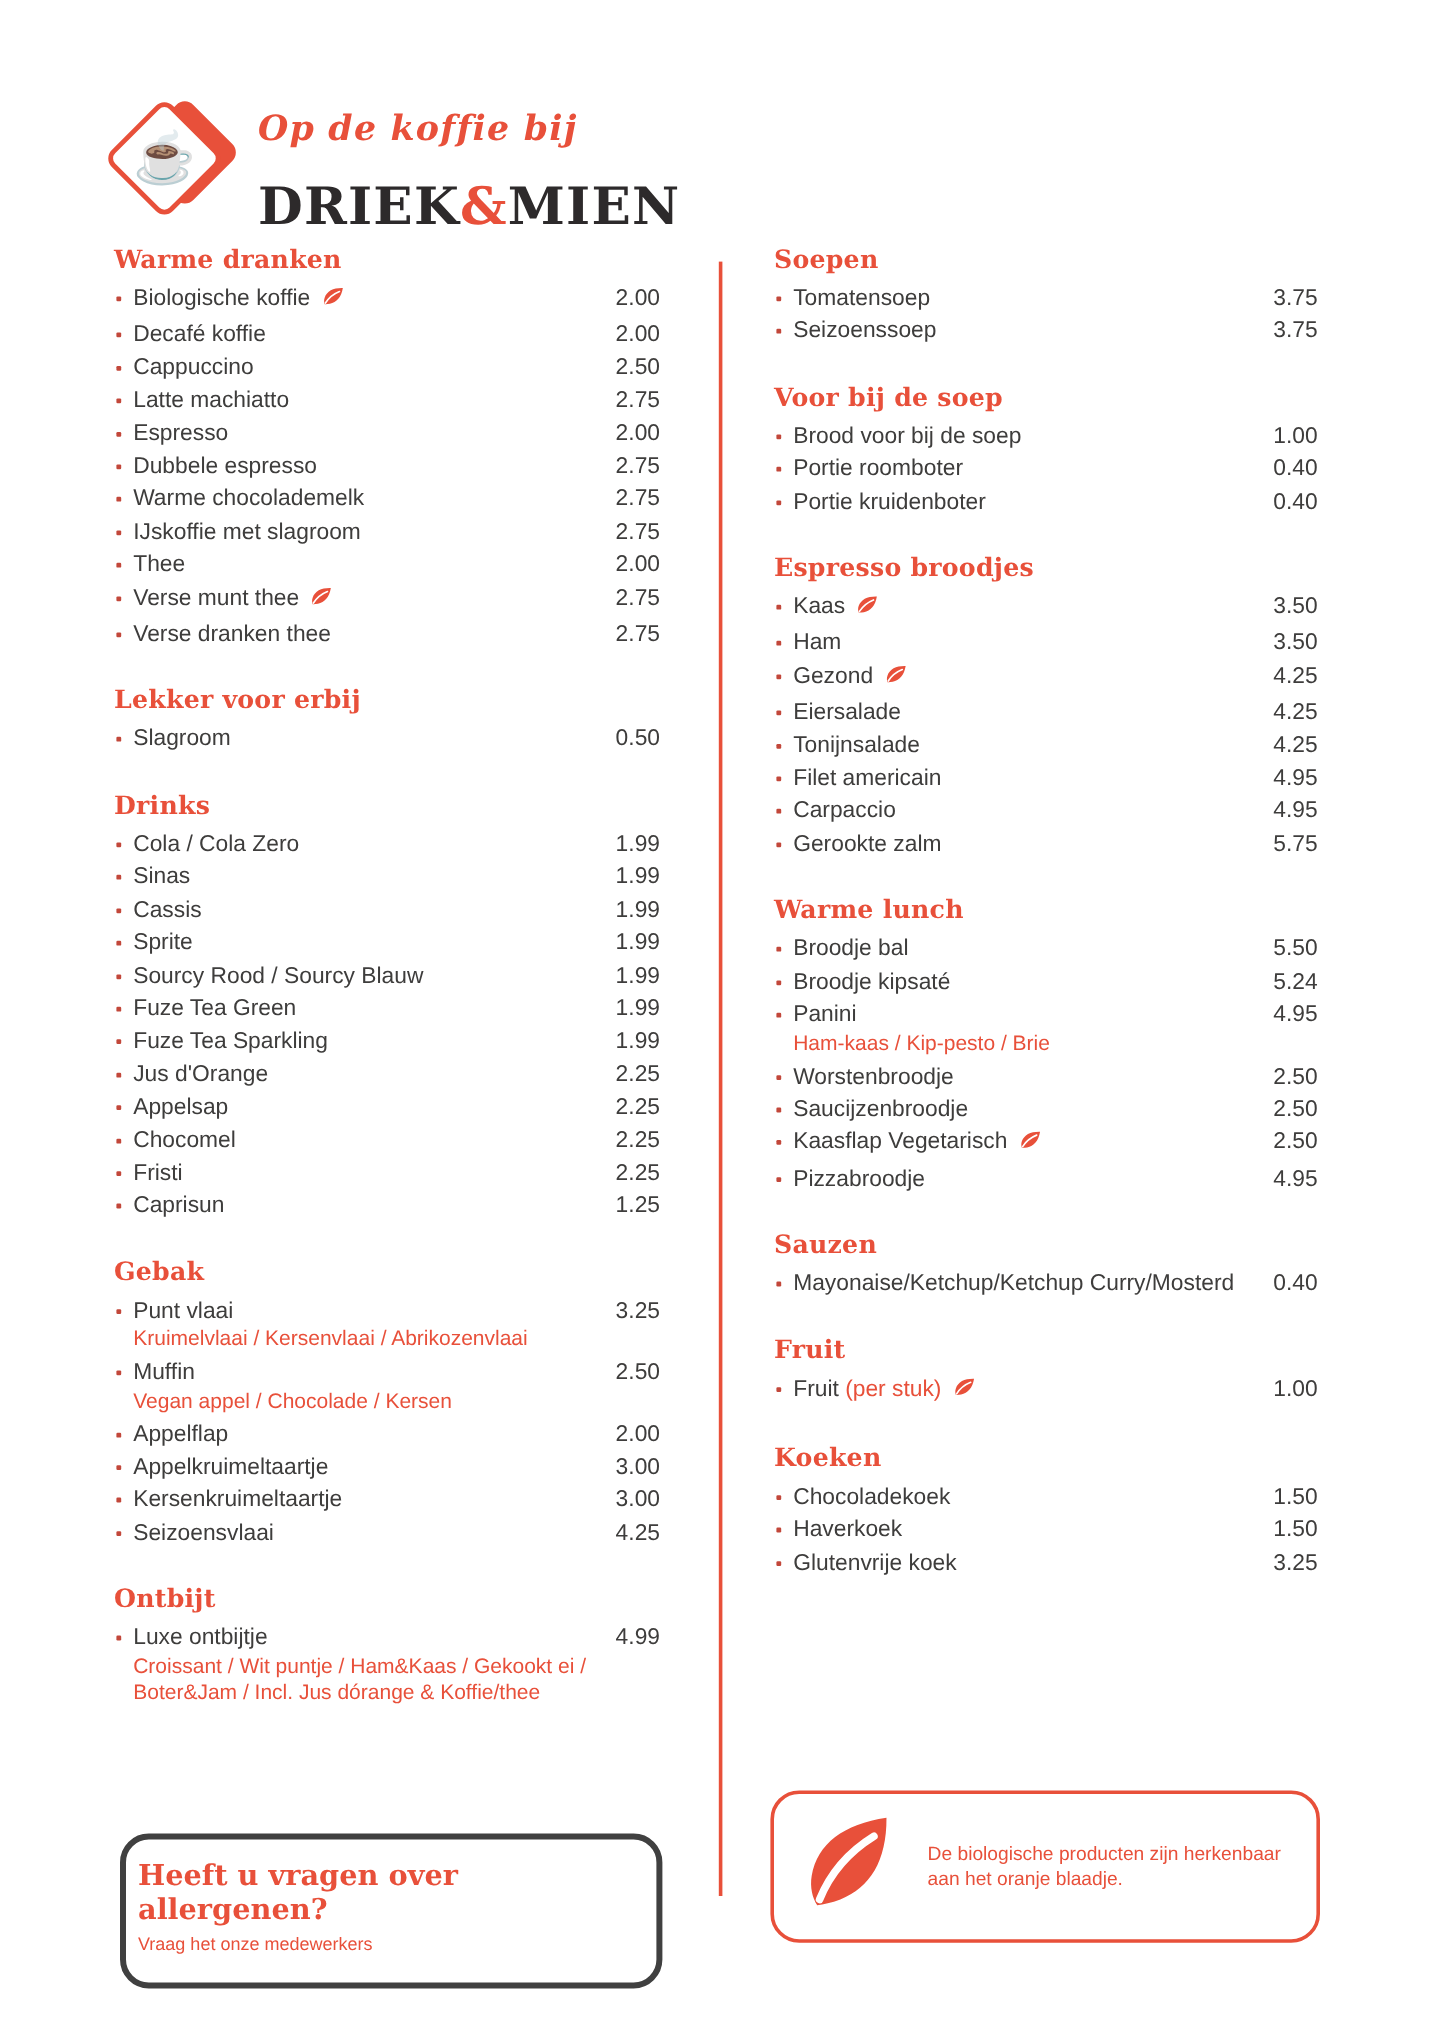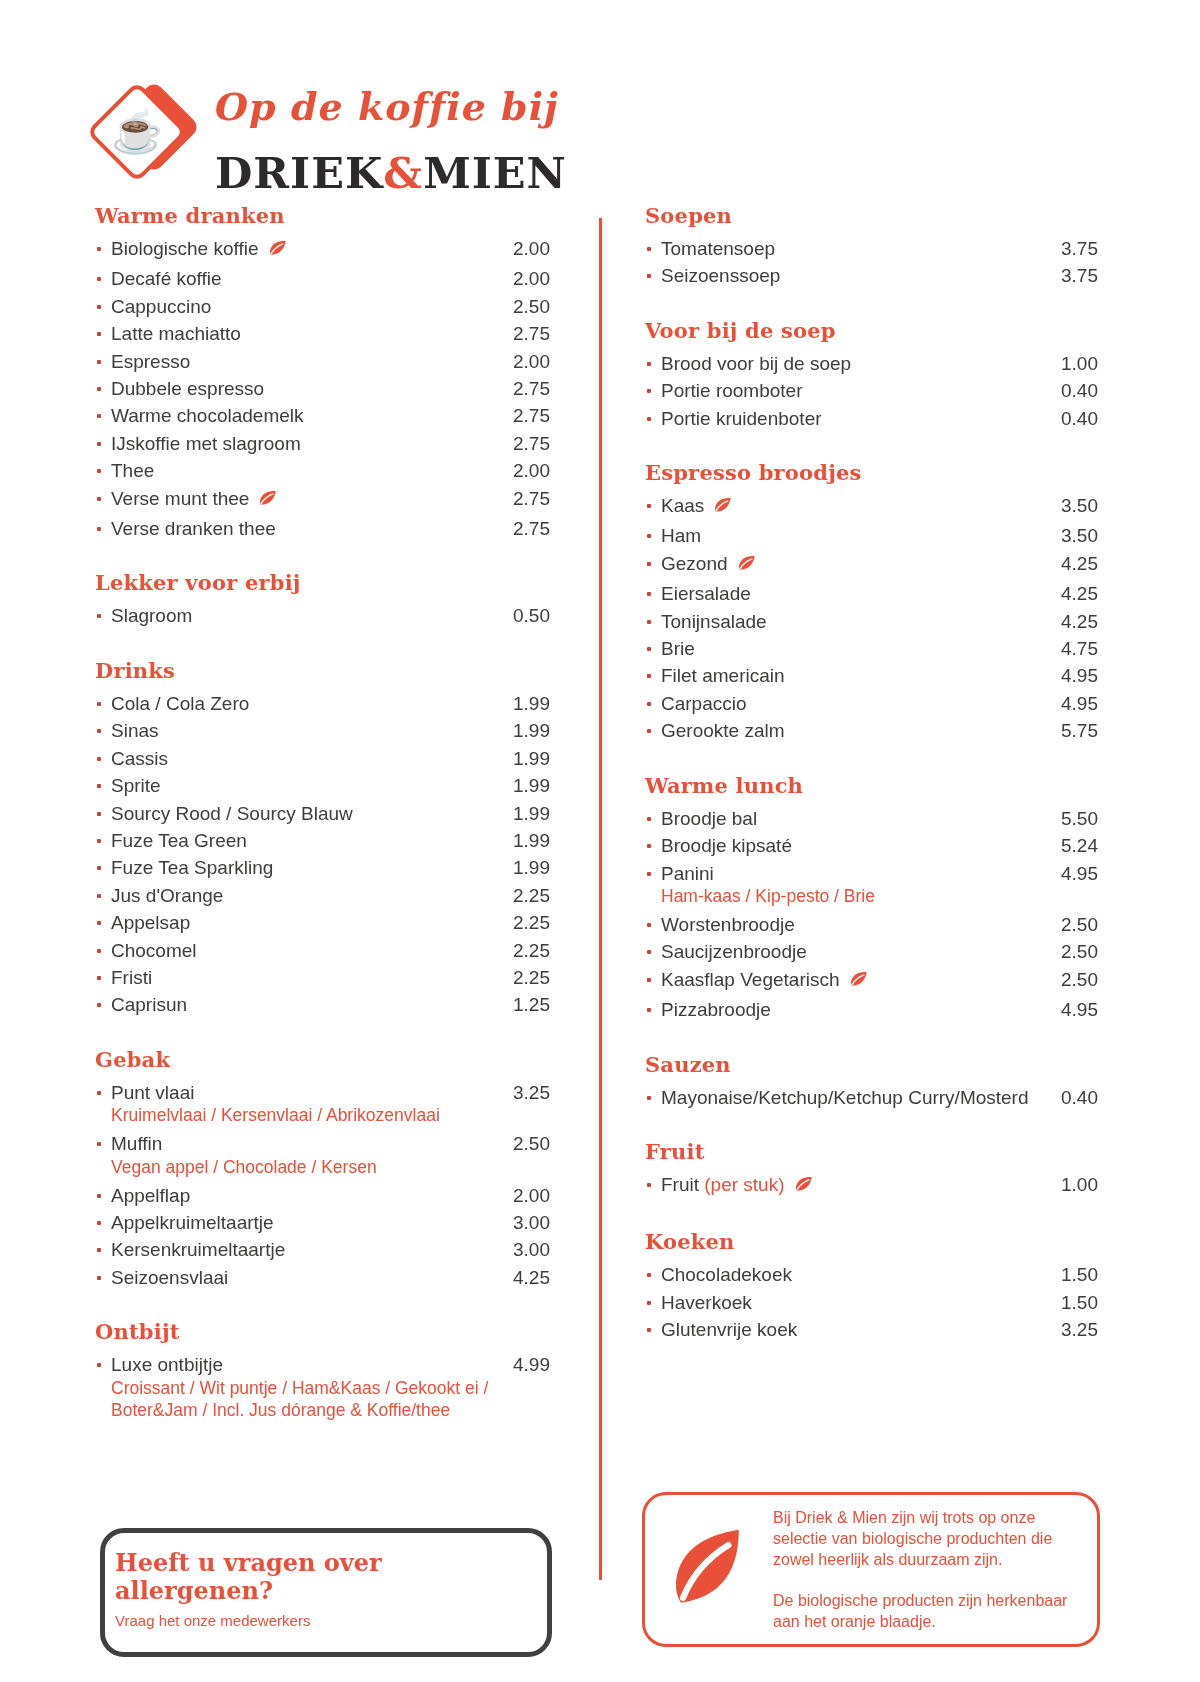--- a/index.html
+++ b/index.html
@@ -5,21 +5,21 @@
   html,body{margin:0;padding:0;background:#ffffff;}
   body{width:1200px;height:1682px;position:relative;font-family:"Liberation Sans",sans-serif;color:#3E3D3C;overflow:hidden;}
 
   
   .logo{position:absolute;left:95px;top:88px;display:flex;align-items:flex-start;}
   .logo-icon{position:relative;width:108px;height:104px;flex:none;}
   .diamond-back{position:absolute;left:26px;top:6px;width:66px;height:66px;background:#E8503A;transform:rotate(45deg);border-radius:10px;}
   .diamond-front{position:absolute;left:6px;top:8px;width:64px;height:64px;background:#ffffff;border:4px solid #E8503A;transform:rotate(45deg);border-radius:10px;display:flex;align-items:center;justify-content:center;}
   .cup-glyph{transform:rotate(-45deg);font-size:42px;color:#E8503A;line-height:1;}
   .logo-text{margin-left:12px;padding-top:4px;}
-  .logo-tagline{font-family:"DejaVu Serif",serif;font-style:italic;font-weight:700;color:#E8503A;font-size:38px;line-height:30px;letter-spacing:1px;}
+  .logo-tagline{font-family:"DejaVu Serif",serif;font-style:italic;font-weight:700;color:#E8503A;font-size:29px;line-height:30px;letter-spacing:1px;}
   .logo-name{font-family:"DejaVu Serif",serif;font-weight:700;color:#2D2A2B;font-size:43px;line-height:46px;letter-spacing:1px;margin-top:28px;}
   .logo-name .amp{color:#E8503A;}
 
   
   .col{position:absolute;top:202px;}
   .col-left{left:95px;width:455px;}
   .col-right{left:645px;width:453px;}
   .v-divider{position:absolute;left:599px;top:218px;width:3px;height:1362px;background:#E8503A;}
 
   .menu-section{margin-top:27px;}
@@ -302,25 +302,20 @@
         <span class="item-label">Eiersalade</span>
         <span class="item-price">4.25</span>
       </div>
       <div class="item-row">
         <span class="bullet"></span>
         <span class="item-label">Tonijnsalade</span>
         <span class="item-price">4.25</span>
       </div>
       <div class="item-row">
         <span class="bullet"></span>
-        <span class="item-label">Brie</span>
-        <span class="item-price">4.75</span>
-      </div>
-      <div class="item-row">
-        <span class="bullet"></span>
         <span class="item-label">Filet americain</span>
         <span class="item-price">4.95</span>
       </div>
       <div class="item-row">
         <span class="bullet"></span>
         <span class="item-label">Carpaccio</span>
         <span class="item-price">4.95</span>
       </div>
       <div class="item-row">
         <span class="bullet"></span>
@@ -413,16 +408,15 @@
   <div class="allergen-title">Heeft u vragen over allergenen?</div>
   <div class="allergen-sub">Vraag het onze medewerkers</div>
 </div>
 
 <div class="bio-box">
   <span class="bio-leaf" id="bio-leaf"><svg width="92" height="92" viewBox="0 0 32 32">
         <path d="M28 3.5 C15.5 4.5 7.5 9.5 5.2 18.8 C4.4 22 5 25.4 6.2 27.4 C8 27.3 10.4 27 13 26.2 C21.8 23.4 27.2 16 28 3.5 Z" fill="#E8503A"></path>
         <path d="M7 25.8 C11 17.6 16.8 12.4 24 8.6" stroke="#ffffff" stroke-width="2.2" stroke-linecap="round" fill="none"></path>
       </svg></span>
   <div class="bio-text">
-    <p>Bij Driek &amp; Mien zijn wij trots op onze selectie van biologische produchten die zowel heerlijk als duurzaam zijn.</p>
     <p>De biologische producten zijn herkenbaar aan het oranje blaadje.</p>
   </div>
 </div>
 
 </body></html>

